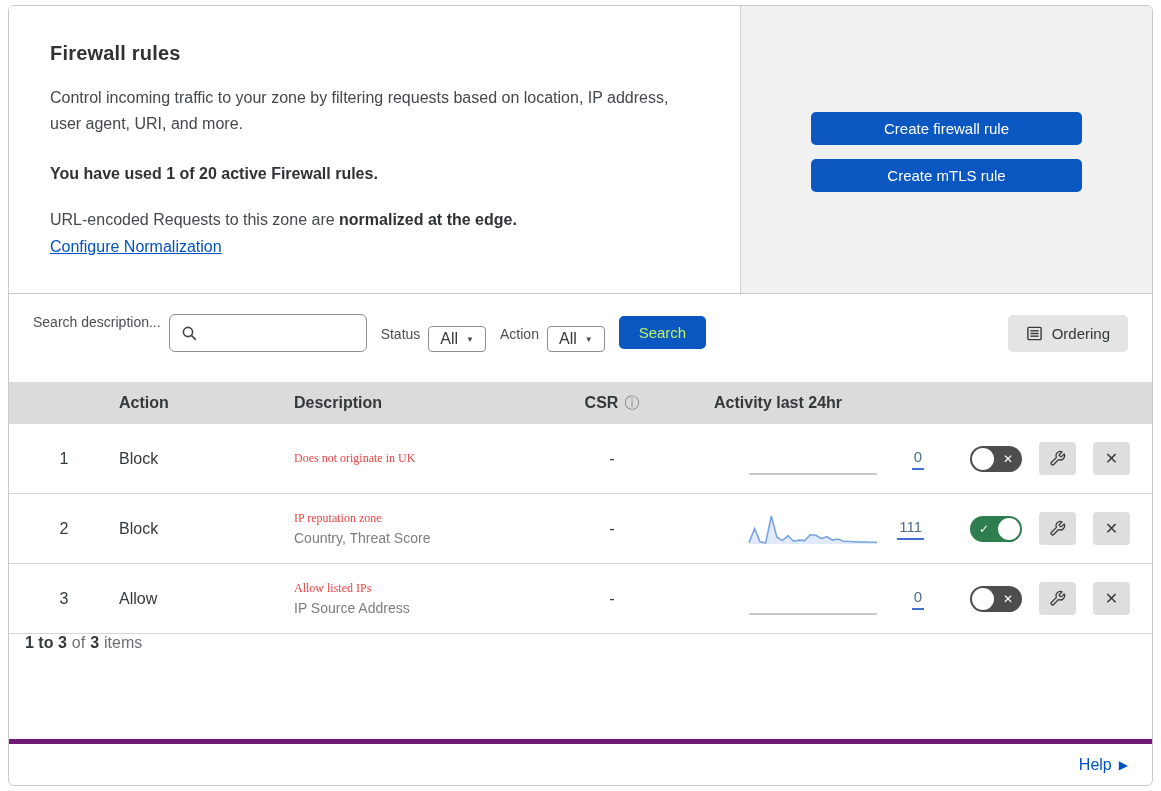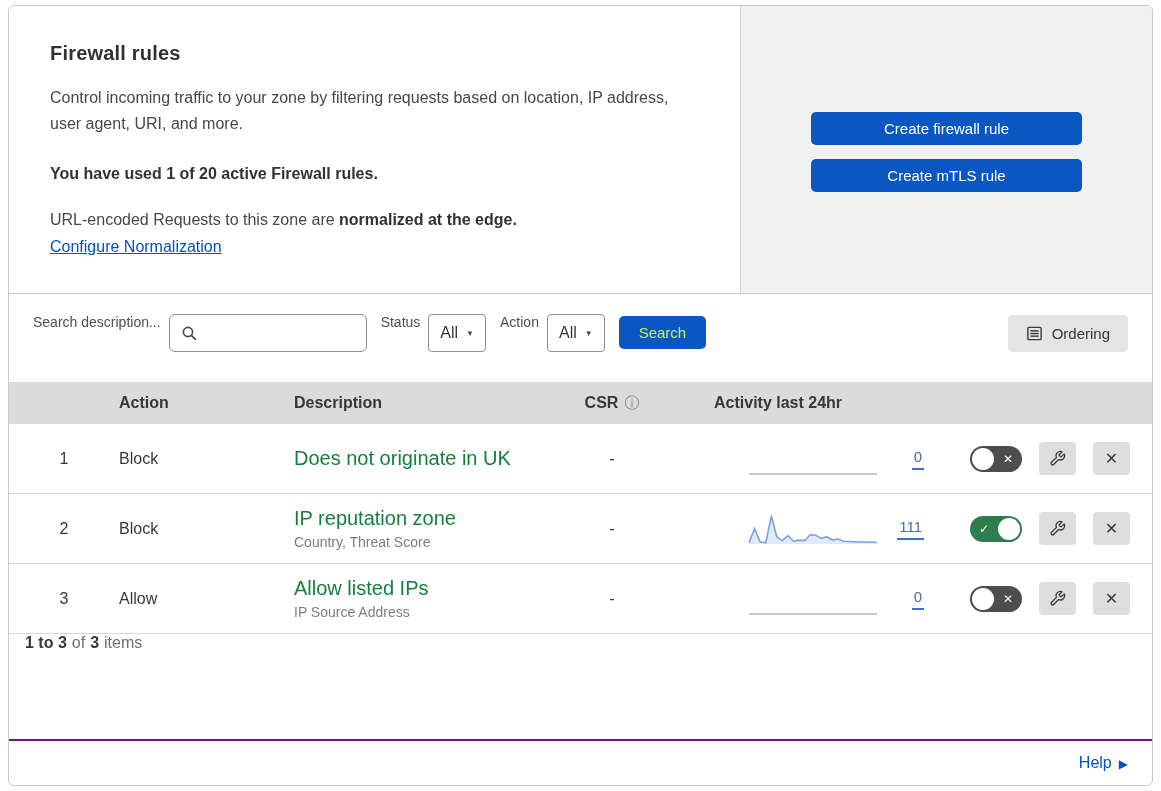--- a/index.html
+++ b/index.html
@@ -24,21 +24,21 @@
     font-family: inherit; }
 
   
   .filter-bar { display: flex; align-items: flex-end; gap: 14px; padding: 20px 24px 22px; background: #fff; flex: 0 0 auto; }
   .fgroup { display: flex; flex-direction: row; gap: 8px; }
   .flabel { font-size: 14px; color: #4a4f54; }
   .search-wrap { position: relative; }
   .search-input { width: 198px; height: 38px; border: 1px solid #8f8f8f; border-radius: 6px;
     padding: 0 10px 0 36px; font-size: 15px; font-family: inherit; color: #33383b; background: #fff; }
   .search-wrap svg { position: absolute; left: 12px; top: 11px; }
-  .dropdown { height: 38px; border: 1px solid #8f8f8f; border-radius: 4px; background: #fff;
+  .dropdown { height: 26px; border: 1px solid #8f8f8f; border-radius: 4px; background: #fff;
     display: inline-flex; align-items: center; gap: 8px; padding: 0 11px; font-size: 16px;
     color: #33383b; cursor: pointer; }
   .caret { font-size: 8px; color: #4a4a4a; line-height: 1; padding-top: 2px; }
   .search-btn { height: 33px; padding: 0 20px; margin-bottom: 3px; border: none; border-radius: 5px;
     background: var(--blue); color: #bef264; font-size: 15px; cursor: pointer; font-family: inherit; }
   .ordering-btn { margin-left: auto; height: 37px; padding: 0 18px; border: none; border-radius: 5px;
     background: #e4e4e4; color: #33383b; font-size: 15px; display: inline-flex; align-items: center;
     gap: 9px; cursor: pointer; font-family: inherit; }
 
   
@@ -48,21 +48,21 @@
   .col-action { flex: 0 0 175px; }
   .col-desc { flex: 1 1 auto; }
   .col-csr { flex: 0 0 120px; text-align: center; }
   .col-activity { flex: 0 0 250px; display: flex; align-items: center; margin-left: 42px; }
   .col-controls { flex: 0 0 188px; display: flex; align-items: center; gap: 17px; padding-left: 6px; }
   .csr-head { display: inline-flex; align-items: center; gap: 6px; justify-content: center; width: 100%; }
   .info-icon { font-size: 15px; color: #8a8a8a; font-weight: 400; cursor: pointer; }
 
   .rule-row { display: flex; align-items: center; min-height: 70px; border-bottom: 1px solid #d6d6d6;
     font-size: 16px; color: #33383b; background: #fff; }
-  .desc-title { font-size: 20px; color: #15803d; }
+  .desc-title { font-size: 12px; color: #ef4444; font-family: Liberation Serif, serif; }
   .desc-sub { font-size: 14px; color: #7d7d7d; margin-top: 4px; }
   .spark { margin-left: 34px; flex: 0 0 auto; }
   .count { margin-left: auto; margin-right: 40px; font-size: 15px; color: #4b6e92;
     border-bottom: 2px solid #3f6fd0; padding: 0 2px 3px; min-width: 12px; text-align: center; cursor: pointer; }
 
   .toggle { position: relative; width: 52px; height: 26px; border-radius: 13px; cursor: pointer; flex: 0 0 auto; }
   .toggle.off { background: var(--toggle-off); }
   .toggle.on  { background: var(--toggle-on); }
   .t-knob { position: absolute; top: 2px; width: 22px; height: 22px; border-radius: 50%; background: #fff; }
   .toggle.off .t-knob { left: 2px; }
@@ -73,21 +73,21 @@
   .t-check { left: 9px; }
 
   .icon-btn { width: 37px; height: 33px; border: none; border-radius: 4px; background: #dedede;
     display: inline-flex; align-items: center; justify-content: center; color: #3a3a3a;
     font-size: 16px; cursor: pointer; font-family: inherit; }
 
   
   .table-footer { height: 72px; display: flex; gap: 5px; padding: 0 16px;
     font-size: 16px; color: #6b7075; flex: 0 0 auto; }
   .table-footer .bold { color: #33383b; font-weight: 700; }
-  .help-row { margin-top: auto; border-top: 2px solid #701a75; height: 46px; display: flex;
+  .help-row { margin-top: auto; border-top: 5px solid #701a75; height: 46px; display: flex;
     align-items: center; justify-content: flex-end; padding-right: 24px; flex: 0 0 auto; }
   .help-link { color: #0051c3; font-size: 16px; display: inline-flex; align-items: center; gap: 7px;
     cursor: pointer; text-decoration: none; }
   .help-arrow { font-size: 12px; padding-top: 1px; }
 </style>
 </head>
 <body>
 
 <div class="card">
 

